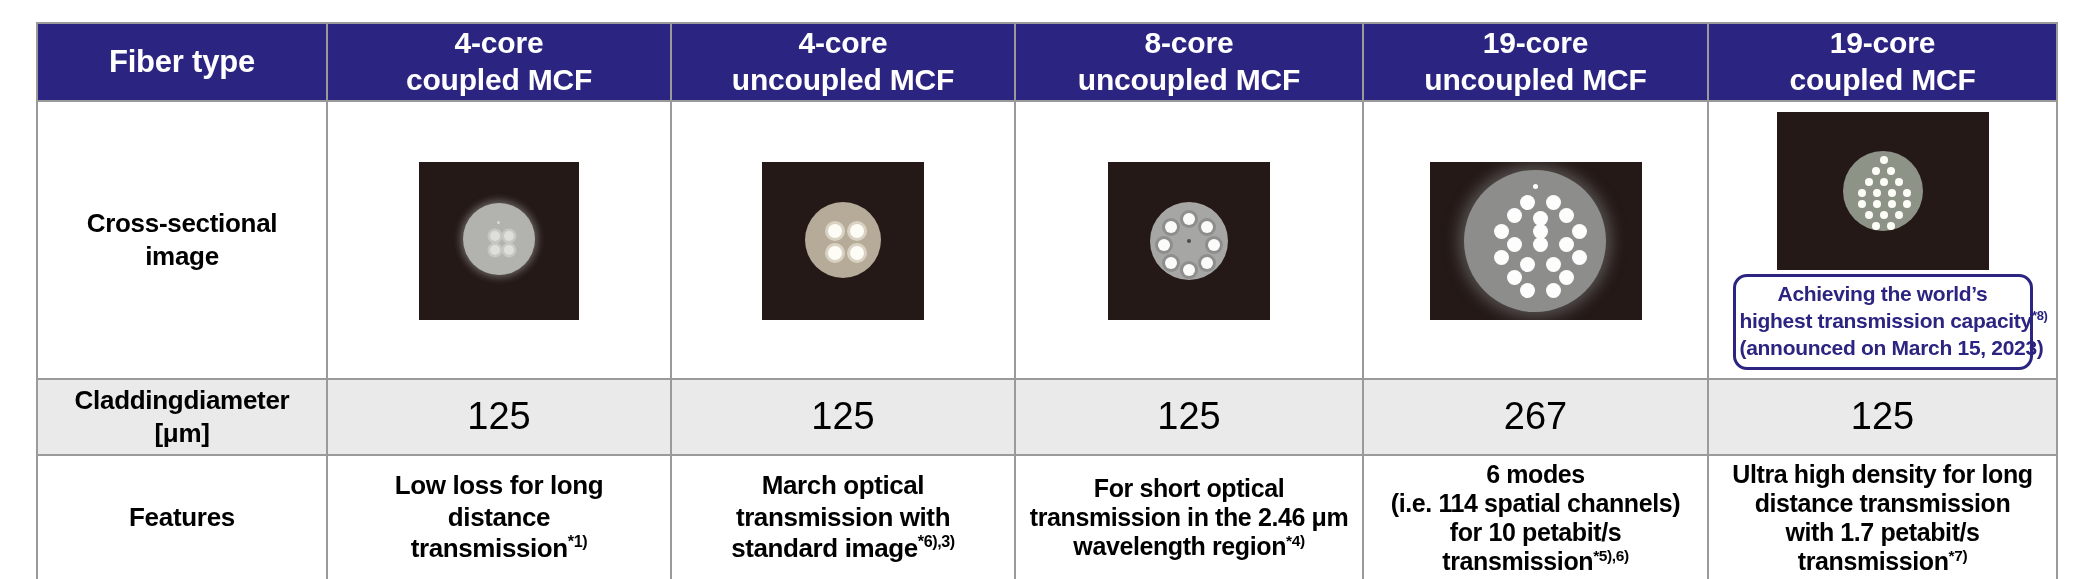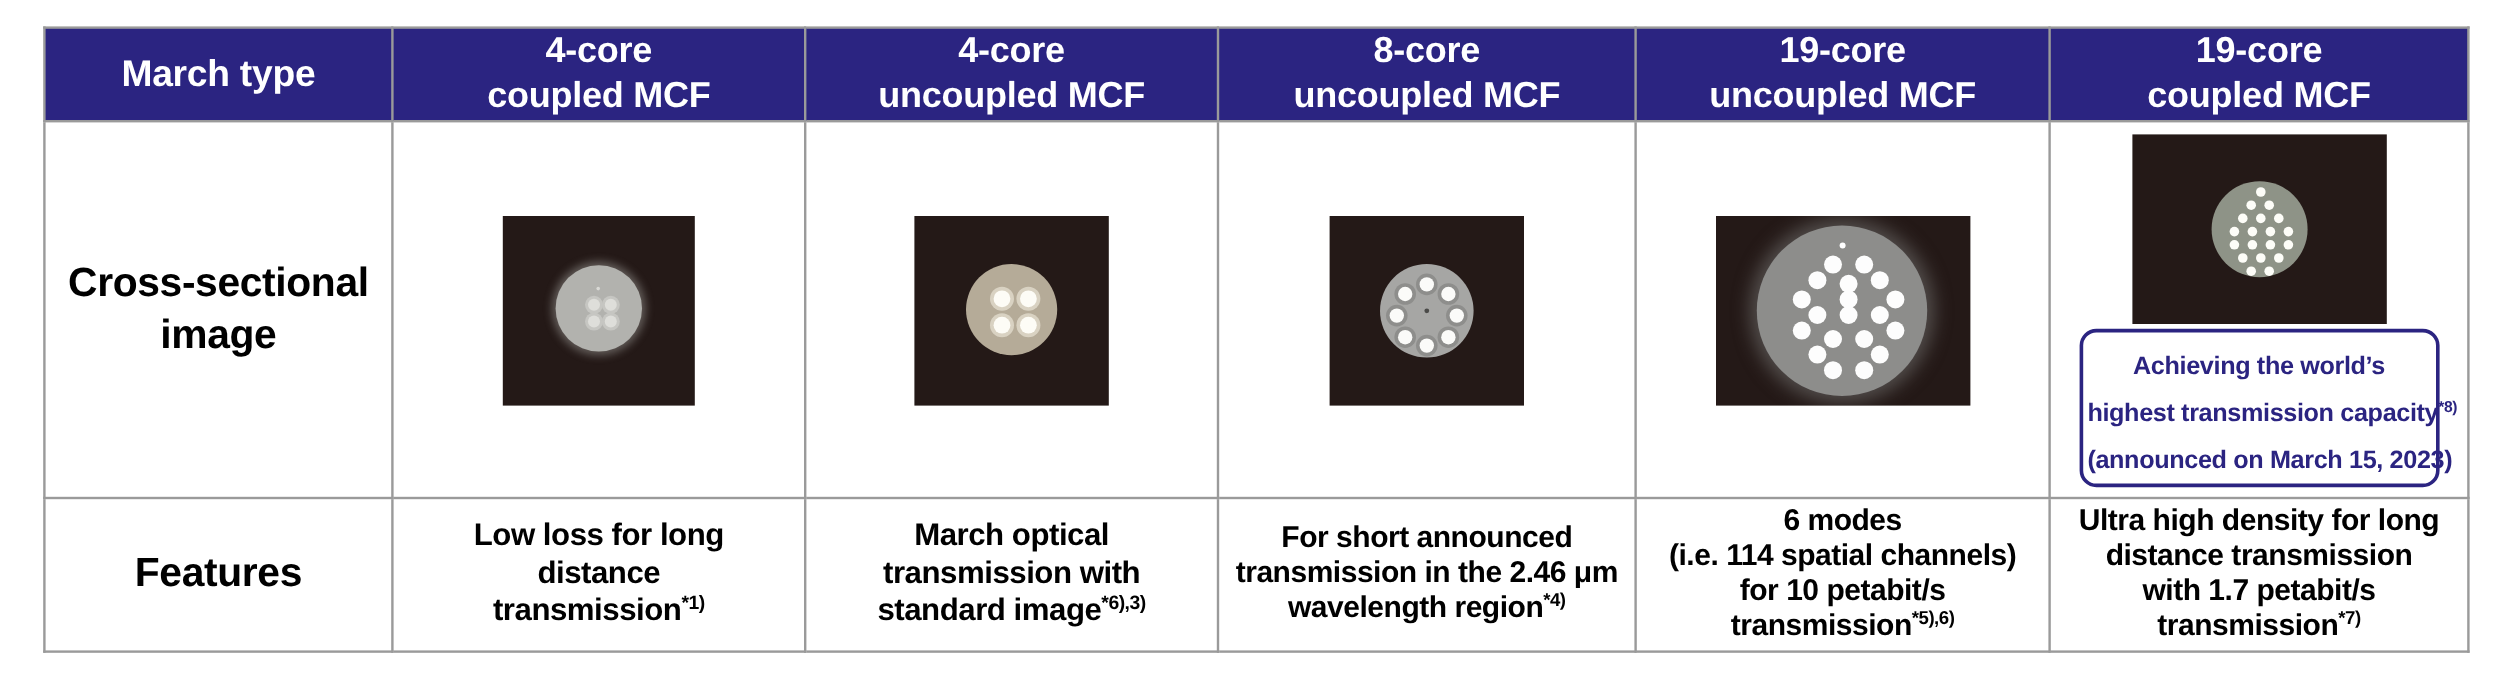--- a/index.html
+++ b/index.html
@@ -59,21 +59,21 @@
   
   col.c0 { width: 290px; }
   col.c1 { width: 344px; }
   col.c2 { width: 344px; }
   col.c3 { width: 348px; }
   col.c4 { width: 345px; }
   col.c5 { width: 349px; }
 
   
   td.row-label {
-    font-size: 34px;
+    font-size: 26px;
     font-weight: bold;
     color: #000000;
     line-height: 1.25;
     padding: 6px 4px;
     letter-spacing: -0.3px;
   }
   td.row-label .lbl-line { display: block; white-space: nowrap; }
 
   
   tr.row-image td { height: 186px; background:#ffffff; }
@@ -159,21 +159,21 @@
     border-radius: 14px;
     background: #ffffff;
     color: #2b2481;
     font-weight: bold;
     font-size: 21px;
     line-height: 1.28;
     padding: 4px 4px 5px;
     box-sizing: border-box;
     letter-spacing: -0.3px;
   }
-  .callout .co-line { display: block; white-space: nowrap; margin-top: 12px; }
+  .callout .co-line { display: block; white-space: nowrap; }
 
   
   tr.row-diam td {
     background: #eaeaea;
     height: 76px;
   }
   td.diam-val {
     font-size: 38px;
     font-weight: normal;
     color: #000000;
@@ -212,21 +212,21 @@
       <col class="c0">
         <col class="c1">
         <col class="c2">
         <col class="c3">
         <col class="c4">
         <col class="c5">
     </colgroup>
 
     <thead>
       <tr>
-        <th class="col-label">March type</th>
+        <th class="col-label">Fiber type</th>
 
         <th>
           <span class="hdr-line">4-core</span>
           <span class="hdr-line">coupled MCF</span>
         </th>
 
         <th>
           <span class="hdr-line">4-core</span>
           <span class="hdr-line">uncoupled MCF</span>
         </th>
@@ -361,38 +361,49 @@
 
             <div class="callout">
               <span class="co-line">Achieving the world’s</span>
               <span class="co-line"><span>highest transmission capacity</span><sup class="fnote">*8)</sup></span>
               <span class="co-line">(announced on March 15, 2023)</span>
             </div>
           </div>
         </td>
       </tr>
 
+      <tr class="row-diam">
+        <td class="row-label">
+          <span class="lbl-line">Claddingdiameter</span>
+          <span class="lbl-line">[μm]</span>
+        </td>
+        <td class="diam-val">125</td>
+        <td class="diam-val">125</td>
+        <td class="diam-val">125</td>
+        <td class="diam-val">267</td>
+        <td class="diam-val">125</td>
+      </tr>
 
       <tr class="row-feat">
         <td class="row-label">Features</td>
 
         <td class="feat">
           <span class="ft-line">Low loss for long</span>
           <span class="ft-line">distance</span>
           <span class="ft-line"><span>transmission</span><sup class="fnote">*1)</sup></span>
         </td>
 
         <td class="feat">
           <span class="ft-line">March optical</span>
           <span class="ft-line">transmission with</span>
           <span class="ft-line"><span>standard image</span><sup class="fnote">*6),3)</sup></span>
         </td>
 
         <td class="feat tight">
-          <span class="ft-line">For short announced</span>
+          <span class="ft-line">For short optical</span>
           <span class="ft-line">transmission in the 2.46 μm</span>
           <span class="ft-line"><span>wavelength region</span><sup class="fnote">*4)</sup></span>
         </td>
 
         <td class="feat tight">
           <span class="ft-line">6 modes</span>
           <span class="ft-line">(i.e. 114 spatial channels)</span>
           <span class="ft-line">for 10 petabit/s</span>
           <span class="ft-line"><span>transmission</span><sup class="fnote">*5),6)</sup></span>
         </td>

